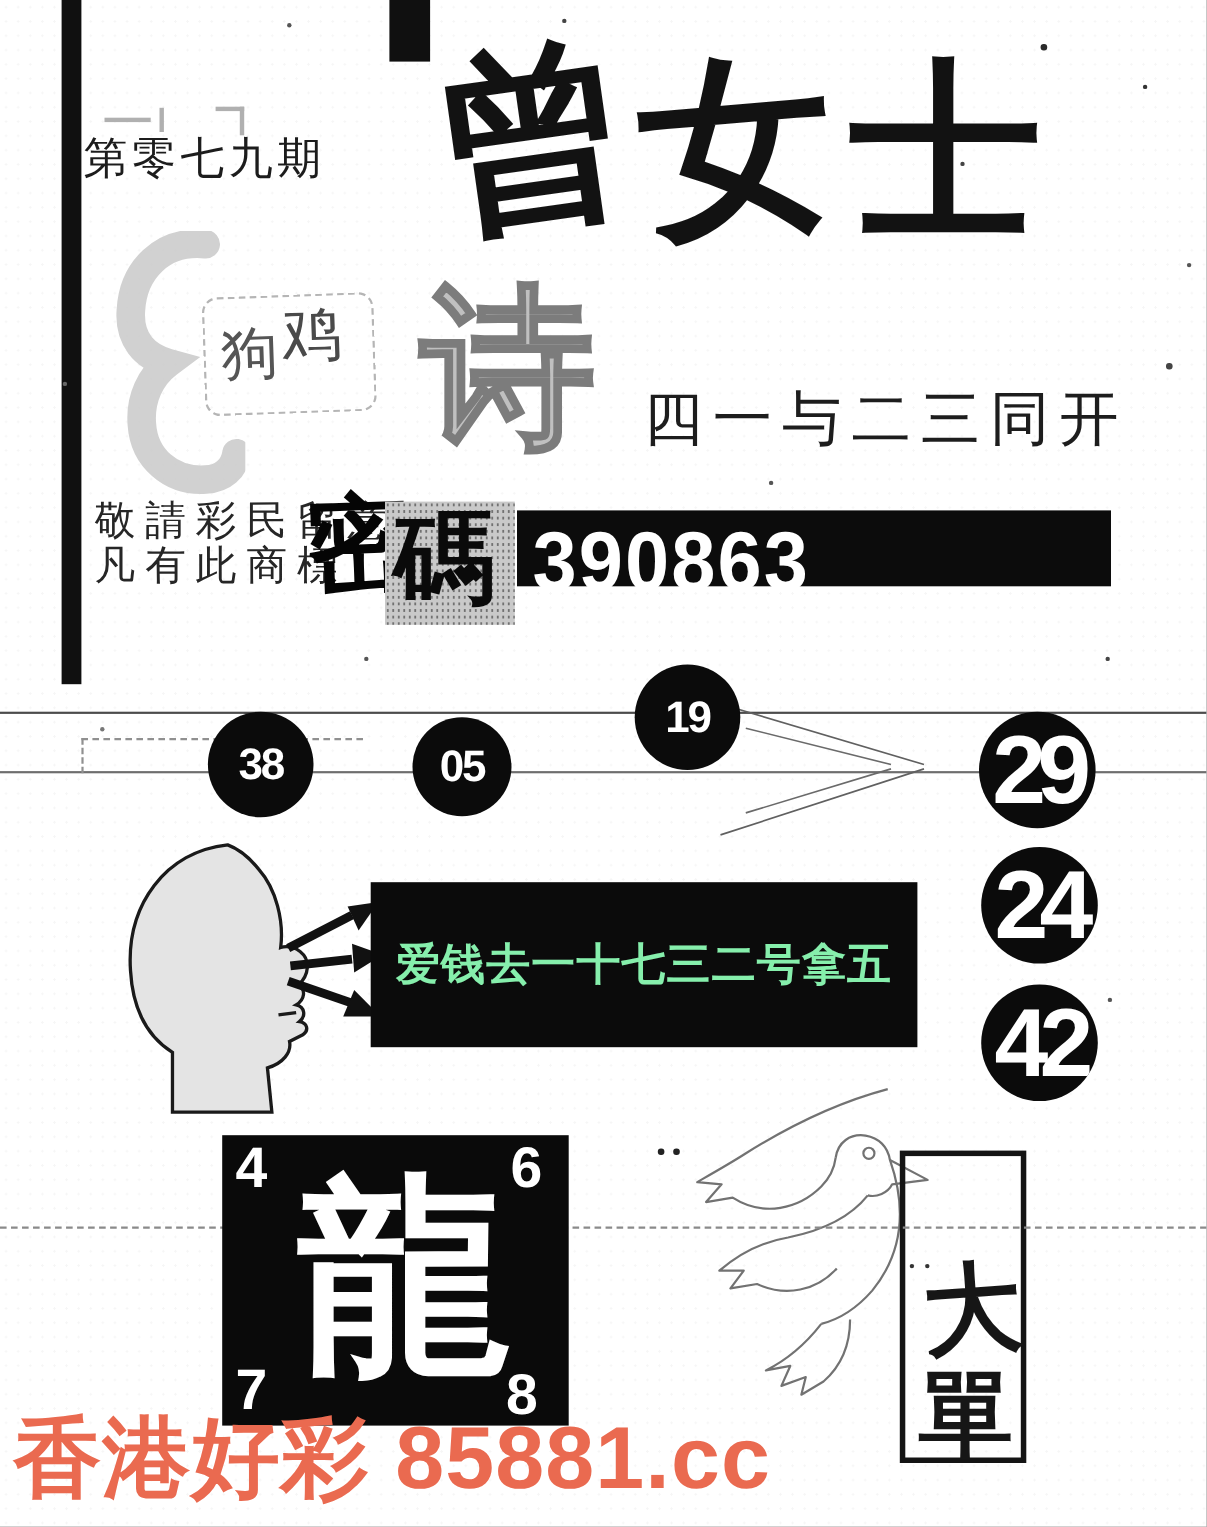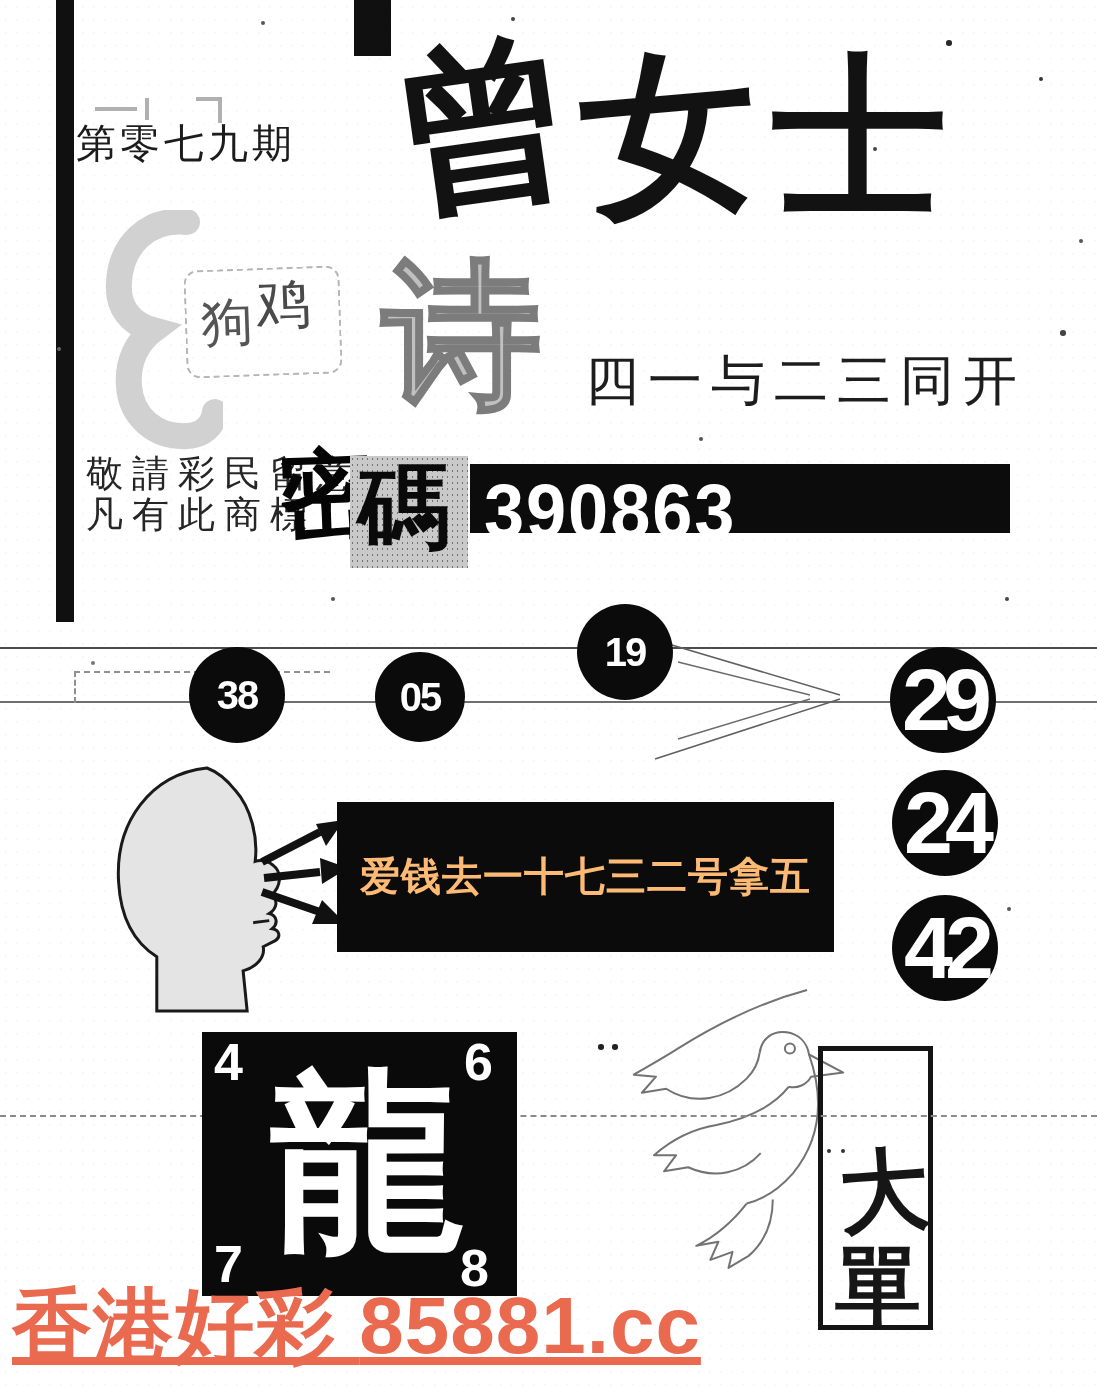--- a/index.html
+++ b/index.html
@@ -44,36 +44,36 @@
   #bottom-dash-line{left:0;top:1115px;width:1097px;border-top:2px dashed #8a8a8a;z-index:4;}
 
   .num-circle{background:#0b0b0b;border-radius:50%;color:#fff;display:flex;align-items:center;
               justify-content:center;font-weight:700;z-index:2;}
   .main-circle{width:96px;height:96px;font-size:40px;letter-spacing:-2px;}
   .side-circle{width:106px;height:106px;font-size:88px;font-weight:800;letter-spacing:-8px;overflow:hidden;}
 
   
   #speech-box{left:337px;top:802px;width:497px;height:150px;background:#0b0b0b;display:flex;
               flex-direction:column;justify-content:center;align-items:center;gap:10px;z-index:2;}
-  .speech-line{font-size:40px;font-weight:700;letter-spacing:1px;color:#fdba74;line-height:1;white-space:nowrap;margin:0;}
+  .speech-line{font-size:40px;font-weight:700;letter-spacing:1px;color:#86efac;line-height:1;white-space:nowrap;margin:0;}
 
   
   #dragon-panel{left:202px;top:1032px;width:315px;height:264px;background:#0a0a0a;z-index:5;}
   #dragon-char{position:absolute;left:50%;top:50%;transform:translate(-46%,-50%);
                font-size:195px;font-weight:700;color:#ffffff;line-height:1;}
   .corner-num{position:absolute;font-size:52px;font-weight:600;color:#ffffff;line-height:1;}
 
   
   #big-single-box{left:818px;top:1046px;width:115px;height:284px;border:5px solid #141414;
                   box-sizing:border-box;z-index:3;}
   .big-single-char{position:absolute;font-weight:700;color:#161616;line-height:1;}
 
   
   #footer{left:12px;top:1286px;font-size:80px;font-weight:900;letter-spacing:1px;
-          color:#ea6a50;line-height:1;white-space:nowrap;z-index:6;text-decoration:underline;}
+          color:#ea6a50;line-height:1;white-space:nowrap;z-index:6;}
 
   
   #left-bar{left:56px;top:0;width:18px;height:622px;background:#101010;}
   #top-mark{left:354px;top:0;width:37px;height:56px;background:#101010;}
   .ghost-stroke{background:#b0b0b0;}
   #specks{left:0;top:0;width:2px;height:2px;background:transparent;border-radius:50%;
     box-shadow:948px 42px 0 2px #2a2a2a,1040px 78px 0 1px #333,874px 148px 0 1px #444,
       640px 138px 0 1px #3a3a3a,700px 438px 0 1px #555,1062px 332px 0 2px #444,
       58px 348px 0 1px #666,332px 598px 0 1px #555,1006px 598px 0 1px #444,
       600px 1046px 0 2px #222,614px 1046px 0 2px #222,828px 1150px 0 1px #333,

